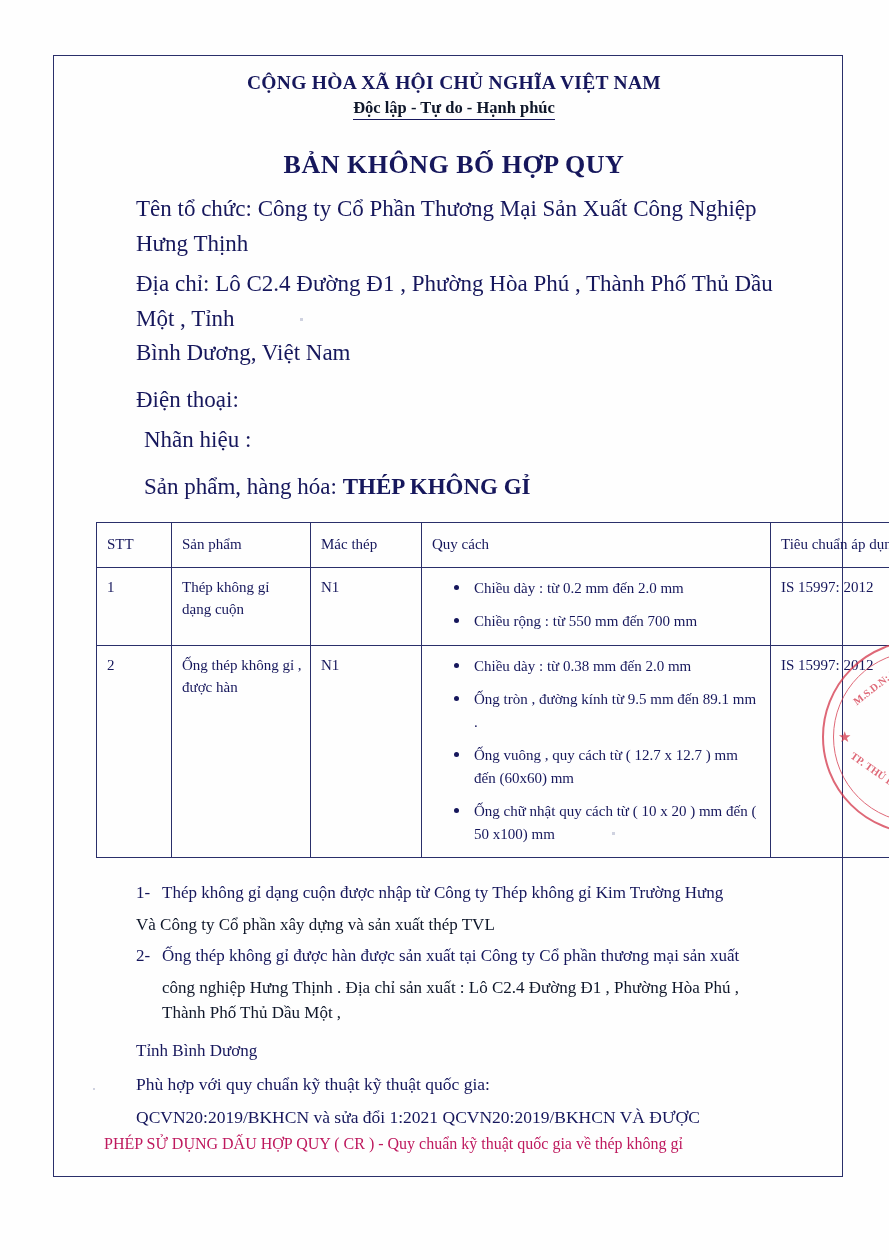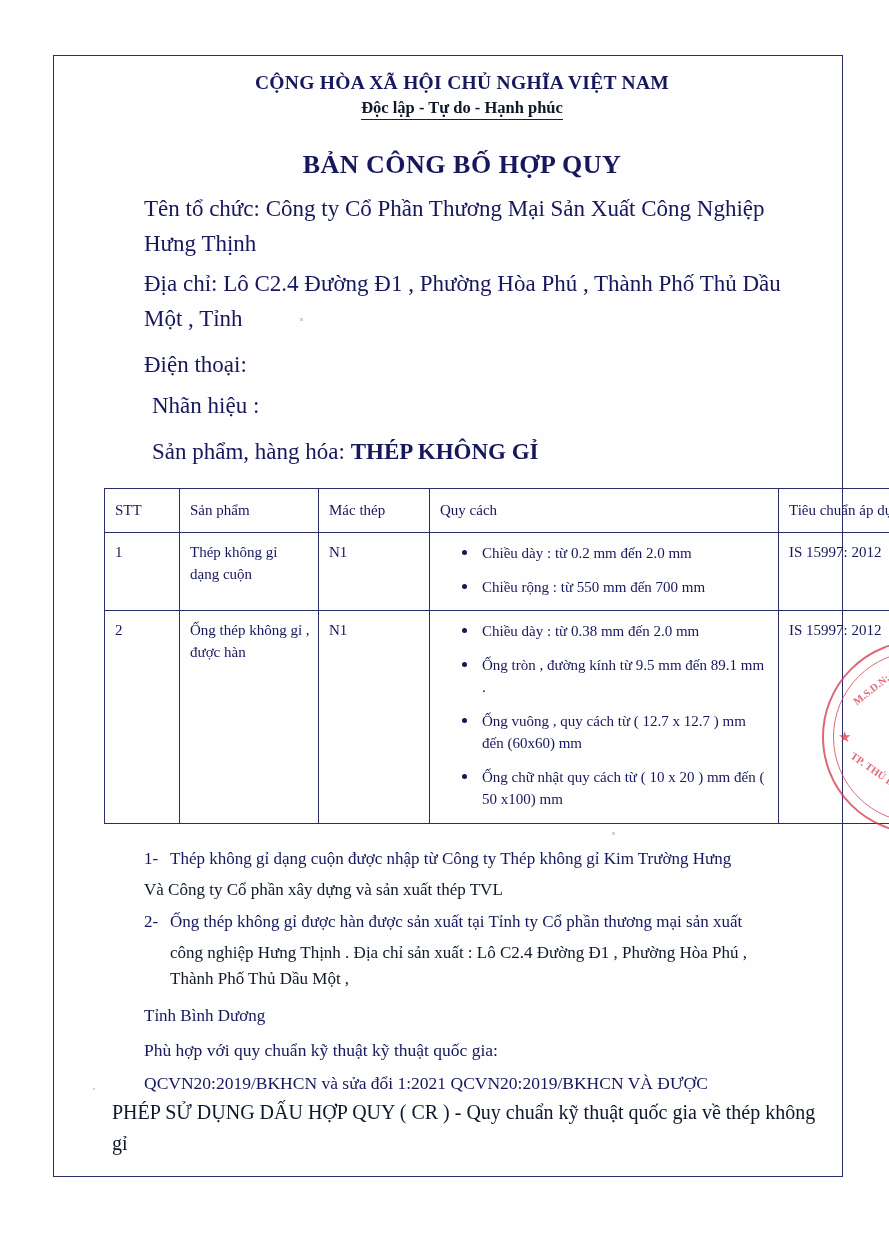--- a/index.html
+++ b/index.html
@@ -30,21 +30,21 @@
     left: 53px;
     top: 55px;
     width: 790px;
     height: 1122px;
     border: 1.6px solid #2a2f6a;
     box-sizing: border-box;
   }
 
   .content {
     position: absolute;
-    left: 84px;
+    left: 76px;
     top: 66px;
     width: 756px;
     box-sizing: border-box;
     padding: 0 18px;
   }
 
   .center { text-align: center; }
 
   .nation-title {
     font-size: 19.5px;
@@ -152,21 +152,21 @@
     font-size: 17px;
     color: #0f172a;
     line-height: 1.5;
     padding-left: 42px;
   }
   .note-cont.deep { padding-left: 68px; }
 
   .tail { margin-top: 10px; }
   .tail .l1 { padding-left: 42px; font-size: 17px; color:#16175c; line-height:1.5; }
   .tail .l2 { padding-left: 42px; font-size: 17.5px; color:#16175c; line-height:1.55; }
-  .tail .l3 { padding-left: 10px; font-size: 20px; color:#0f172a; line-height:1.55; }
+  .tail .l3 { padding-left: 10px; font-size: 16px; color:#be185d; line-height:1.55; }
 
   
   .stamp {
     position: absolute;
     left: 822px;
     top: 640px;
     width: 190px;
     height: 190px;
     border: 2.5px solid #d4364a;
     border-radius: 50%;
@@ -220,25 +220,26 @@
 
 <div class="page">
 
   <div class="page-frame"></div>
 
   <div class="content">
 
     <div class="center">
       <div class="nation-title">CỘNG HÒA XÃ HỘI CHỦ NGHĨA VIỆT NAM</div>
       <div><span class="nation-sub">Độc lập - Tự do - Hạnh phúc</span></div>
-      <div class="doc-title">BẢN CÔNG BỐ HỢP QUY</div>
+      <div class="doc-title">BẢN KHÔNG BỐ HỢP QUY</div>
     </div>
 
     <div class="para indent">Tên tổ chức: Công ty Cổ Phần Thương Mại Sản Xuất Công Nghiệp Hưng Thịnh</div>
     <div class="para indent" style="margin-top:6px">Địa chỉ: Lô C2.4 Đường Đ1 , Phường Hòa Phú , Thành Phố Thủ Dầu Một , Tỉnh</div>
+    <div class="para" style="margin-top:0;padding-left:42px">Bình Dương, Việt Nam</div>
     <div class="para indent">Điện thoại:</div>
 
     <div class="para indent2" style="margin-top:6px">Nhãn hiệu :</div>
     <div class="para indent2">
       <span>Sản phẩm, hàng hóa:</span>
       <span class="bold">THÉP KHÔNG GỈ</span>
     </div>
 
     <table class="spec">
       <thead>
@@ -282,21 +283,21 @@
 
     <div class="notes">
       <div class="note-row">
         <div class="note-num">1-</div>
         <div class="note-text">Thép không gỉ dạng cuộn được nhập từ Công ty Thép không gỉ Kim Trường Hưng</div>
       </div>
       <div class="note-cont">Và Công ty Cổ phần xây dựng và sản xuất thép TVL</div>
 
       <div class="note-row" style="margin-top:6px">
         <div class="note-num">2-</div>
-        <div class="note-text">Ống thép không gỉ được hàn được sản xuất tại Tỉnh ty Cổ phần thương mại sản xuất</div>
+        <div class="note-text">Ống thép không gỉ được hàn được sản xuất tại Công ty Cổ phần thương mại sản xuất</div>
       </div>
       <div class="note-cont deep">công nghiệp Hưng Thịnh . Địa chỉ sản xuất : Lô C2.4 Đường Đ1 , Phường Hòa Phú ,</div>
       <div class="note-cont deep">Thành Phố Thủ Dầu Một ,</div>
     </div>
 
     <div class="tail">
       <div class="l1" style="margin-top:12px">Tỉnh Bình Dương</div>
       <div class="l2" style="margin-top:8px">Phù hợp với quy chuẩn kỹ thuật kỹ thuật quốc gia:</div>
       <div class="l2" style="margin-top:6px">QCVN20:2019/BKHCN và sửa đổi 1:2021  QCVN20:2019/BKHCN VÀ ĐƯỢC</div>
       <div class="l3">PHÉP SỬ DỤNG DẤU HỢP QUY ( CR ) -  Quy chuẩn kỹ thuật quốc gia về thép không gỉ</div>

